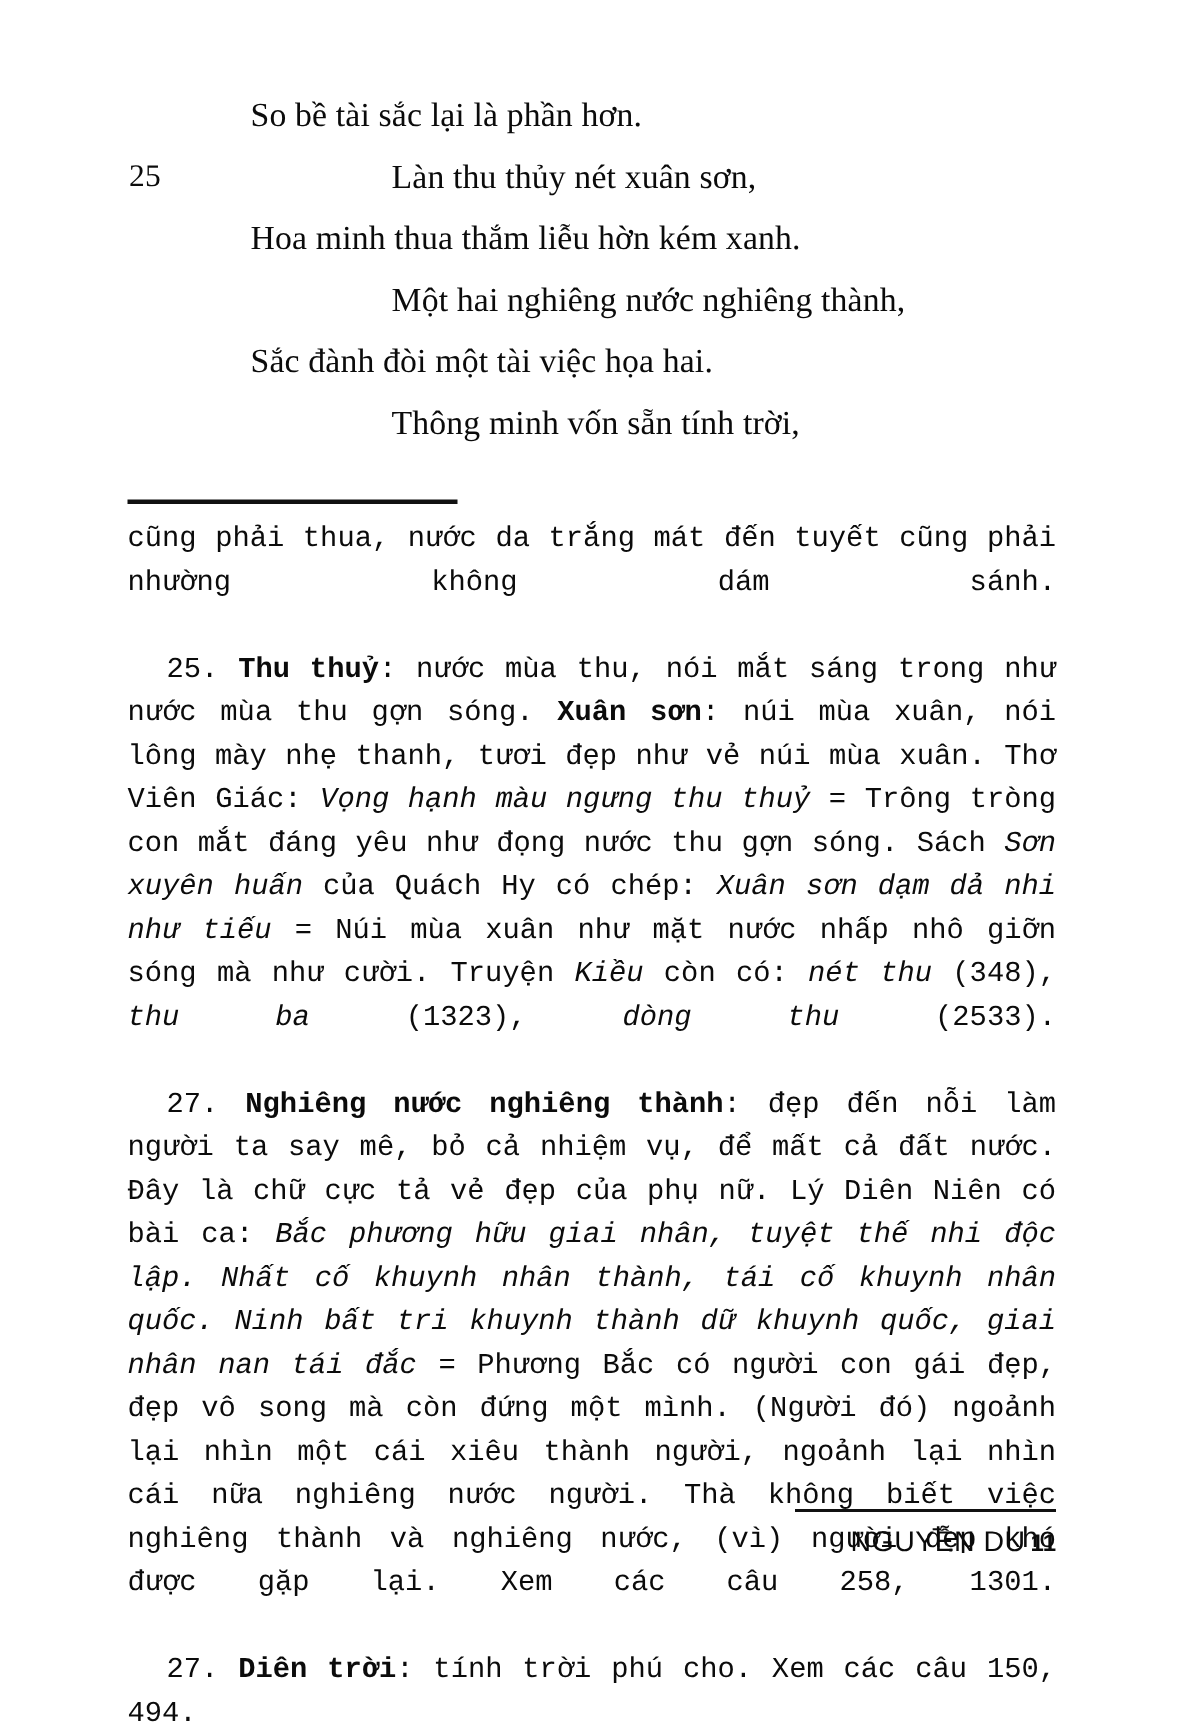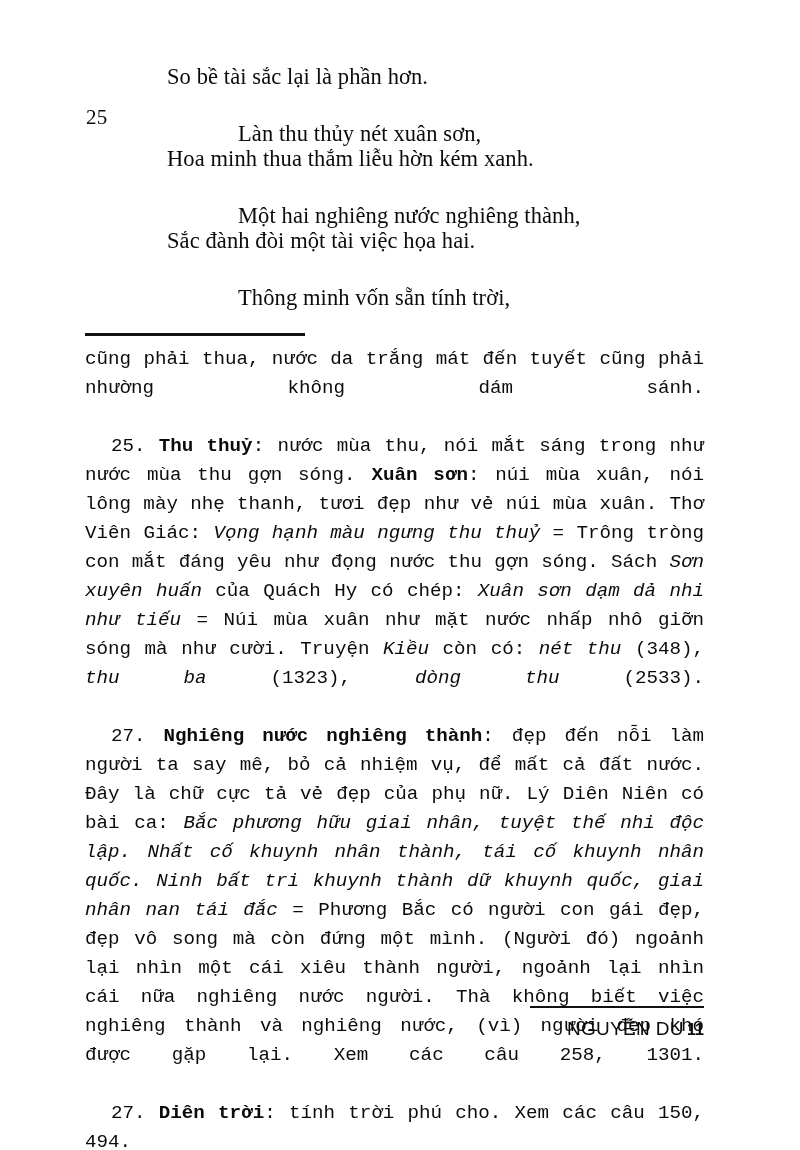--- a/index.html
+++ b/index.html
@@ -42,21 +42,21 @@
     top: 0;
     font-size: 21px;
     letter-spacing: 0.2px;
   }
   .verse-text {
     position: absolute;
     top: 0;
     font-size: 22.5px;
     letter-spacing: 0.1px;
   }
-  .verse-text.luc  { left: 238px; margin-top: 16px; }   
+  .verse-text.luc  { left: 261px; }   
   .verse-text.bat  { left: 167px; }   
 
   
   .note-rule {
     position: absolute;
     left: 85px;
     top: 333px;
     width: 220px;
     height: 3px;
     background: #111111;

